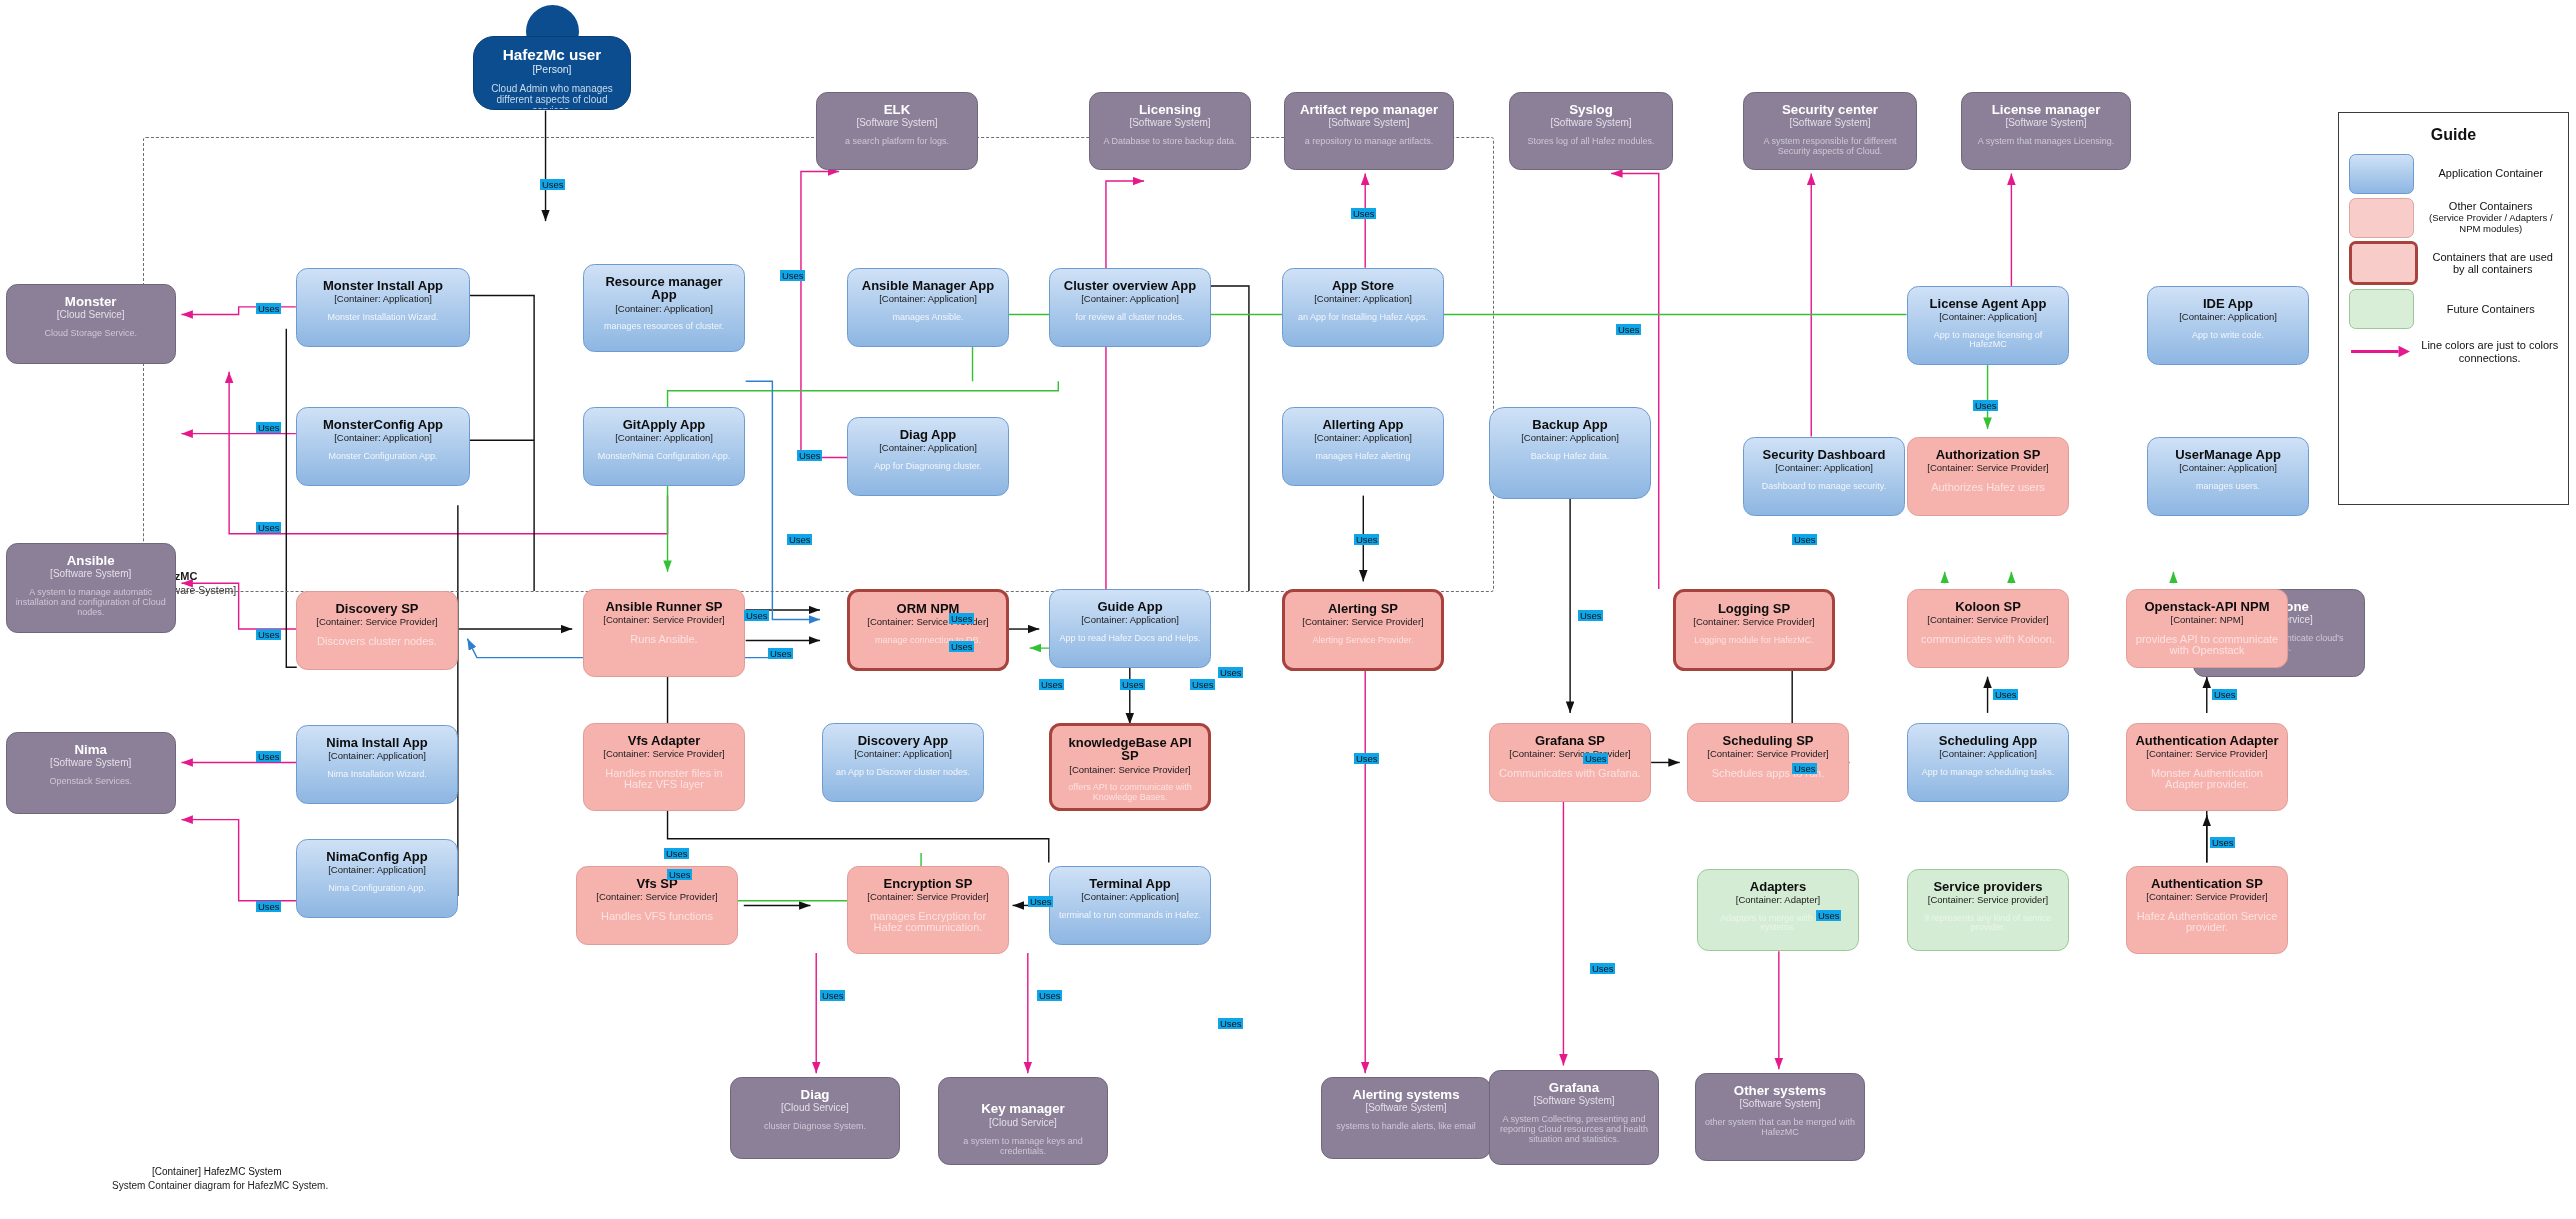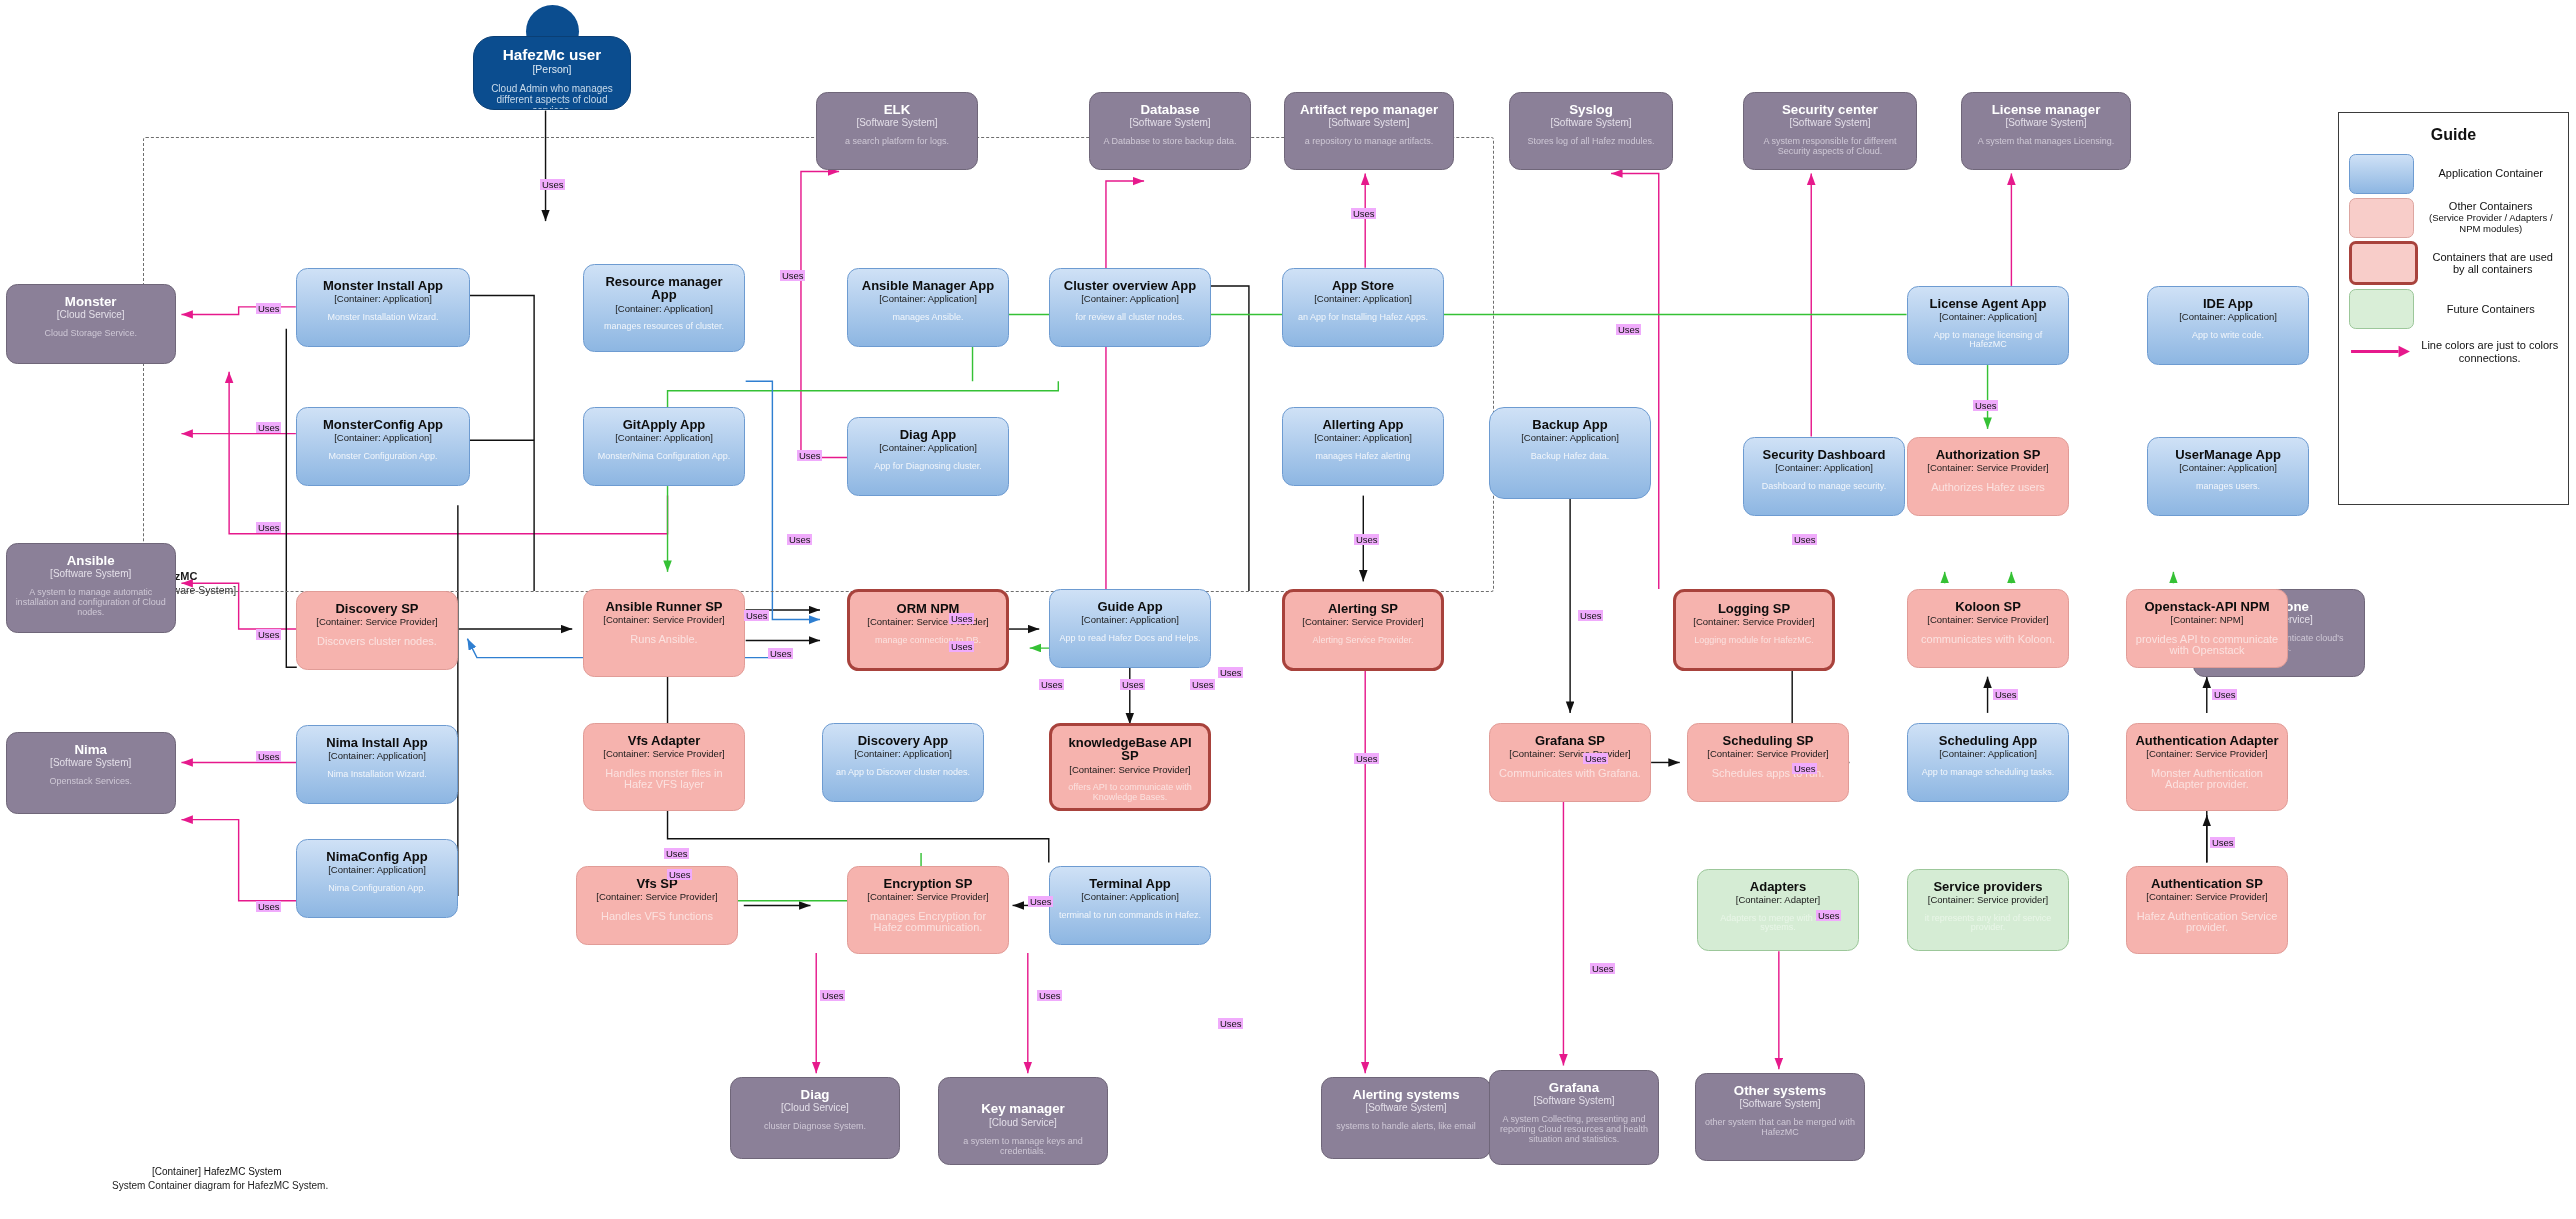--- a/index.html
+++ b/index.html
@@ -72,21 +72,21 @@
   .sw-fut{background:#d9eed7;border:1px solid #9cc79a;}
   .sw-arrow{position:relative;}
   .sw-arrow svg{position:absolute;left:0;top:9.5px;}
 
   
   #caption{position:absolute;left:112px;top:1165px;font-size:12px;color:#111;line-height:1.35;}
   #caption .c1{font-weight:normal;font-size:10px;margin-left:40px;}
   #caption .c2{font-size:10px;color:#222;}
 
   
-  .elab{position:absolute;font-size:9.5px;color:#111;background:#f0abfc;padding:0 1.9px;
+  .elab{position:absolute;font-size:9.5px;color:#111;background:#0ea5e9;padding:0 1.9px;
         white-space:nowrap;}
   svg.wires{position:absolute;left:0;top:0;width:2576px;height:1219px;pointer-events:none;}
 </style>
 </head>
 <body>
 
 <div id="stage">
 
   <svg class="wires" viewBox="0 0 2702 1279" width="2576" height="1219">
     <defs>
@@ -181,21 +181,21 @@
     <div class="d">Cloud Admin who manages different aspects of cloud services.</div>
   </div>
 
   <div id="nodes">
       <div class="node ext" style="left: 816px; top: 92px; width: 162px; height: 78px;">
         <div class="t">ELK</div>
         <div class="s">[Software System]</div>
         <div class="d">a search platform for logs.</div>
       </div>
       <div class="node ext" style="left: 1089px; top: 92px; width: 162px; height: 78px;">
-        <div class="t">Database</div>
+        <div class="t">Licensing</div>
         <div class="s">[Software System]</div>
         <div class="d">A Database to store backup data.</div>
       </div>
       <div class="node ext" style="left: 1284px; top: 92px; width: 170px; height: 78px;">
         <div class="t">Artifact repo manager</div>
         <div class="s">[Software System]</div>
         <div class="d">a repository to manage artifacts.</div>
       </div>
       <div class="node ext" style="left: 1509px; top: 92px; width: 164px; height: 78px;">
         <div class="t">Syslog</div>

